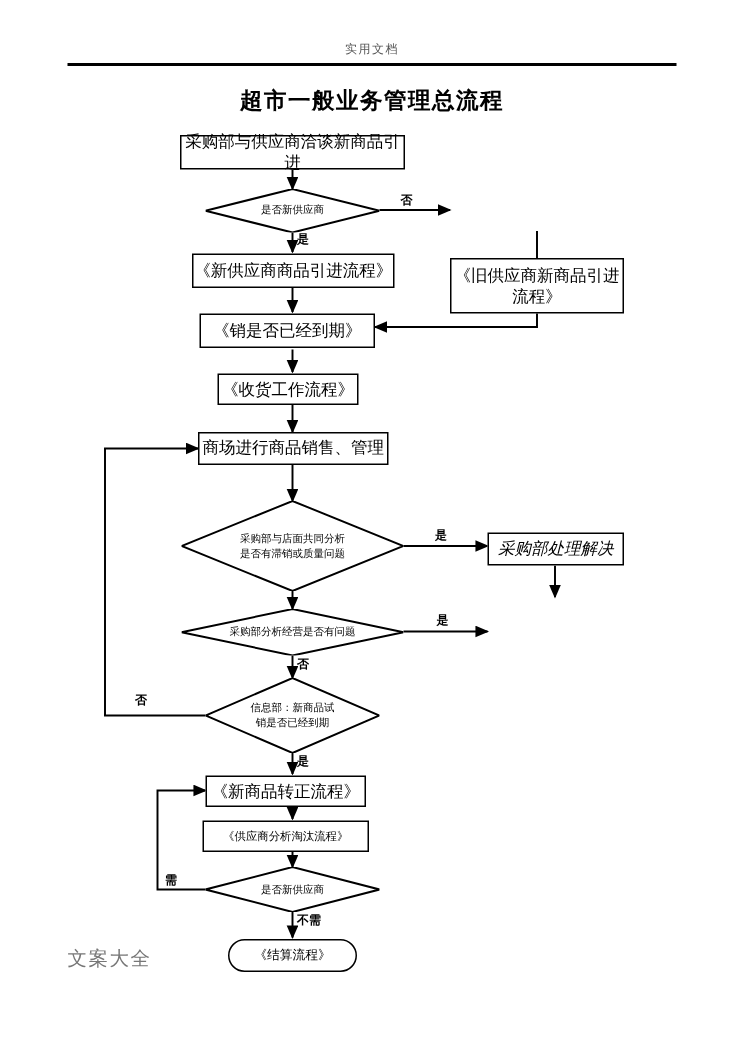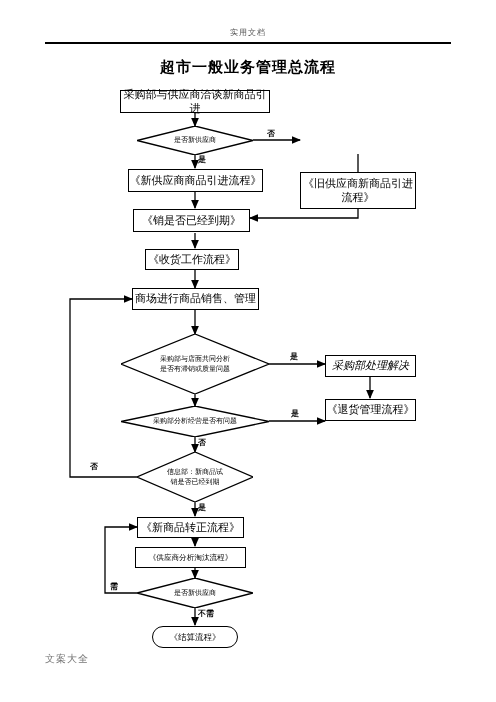--- a/index.html
+++ b/index.html
@@ -16,21 +16,21 @@
     text-align:center;font-size:8px;color:#555;letter-spacing:1px;
   }
   .hdr-rule{
     position:absolute;left:45px;top:42px;width:406px;height:2px;background:#000;
   }
   .doc-title{
     position:absolute;left:0;top:58px;width:496px;text-align:center;
     font-size:15px;font-weight:bold;color:#000;letter-spacing:1px;
   }
   .footer-text{
-    position:absolute;left:45px;top:652px;font-size:10px;color:#777;letter-spacing:1px;
+    position:absolute;left:45px;top:630px;font-size:13px;color:#777;letter-spacing:1px;
   }
 
   
   .node{
     position:absolute;box-sizing:border-box;
     display:flex;align-items:center;justify-content:center;
     text-align:center;color:#000;line-height:1.25;
   }
   .box{
     border:1.4px solid #000;background:#fff;font-size:11px;
@@ -140,21 +140,20 @@
 
   <div class="node box" style="left:325px;top:355px;width:91px;height:22px;font-style:italic;">采购部处理解决</div>
 
   <div class="diamond-wrap" style="left:121px;top:406px;width:148px;height:31px;">
     <svg width="148" height="31">
         <polygon points="74,0 148,15.5 74,31 0,15.5" fill="#fff" stroke="#000" stroke-width="1.3"></polygon>
       </svg>
     <div class="diamond-label">采购部分析经营是否有问题</div>
   </div>
 
-  <div class="node box" style="left:325px;top:399px;width:91px;height:22px;">《退货管理流程》</div>
 
   <div class="diamond-wrap" style="left:137px;top:452px;width:116px;height:50px;">
     <svg width="116" height="50">
         <polygon points="58,0 116,25 58,50 0,25" fill="#fff" stroke="#000" stroke-width="1.3"></polygon>
       </svg>
     <div class="diamond-label">信息部：新商品试
 销是否已经到期</div>
   </div>
 
   <div class="node box" style="left:137px;top:517px;width:107px;height:21px;">《新商品转正流程》</div>

